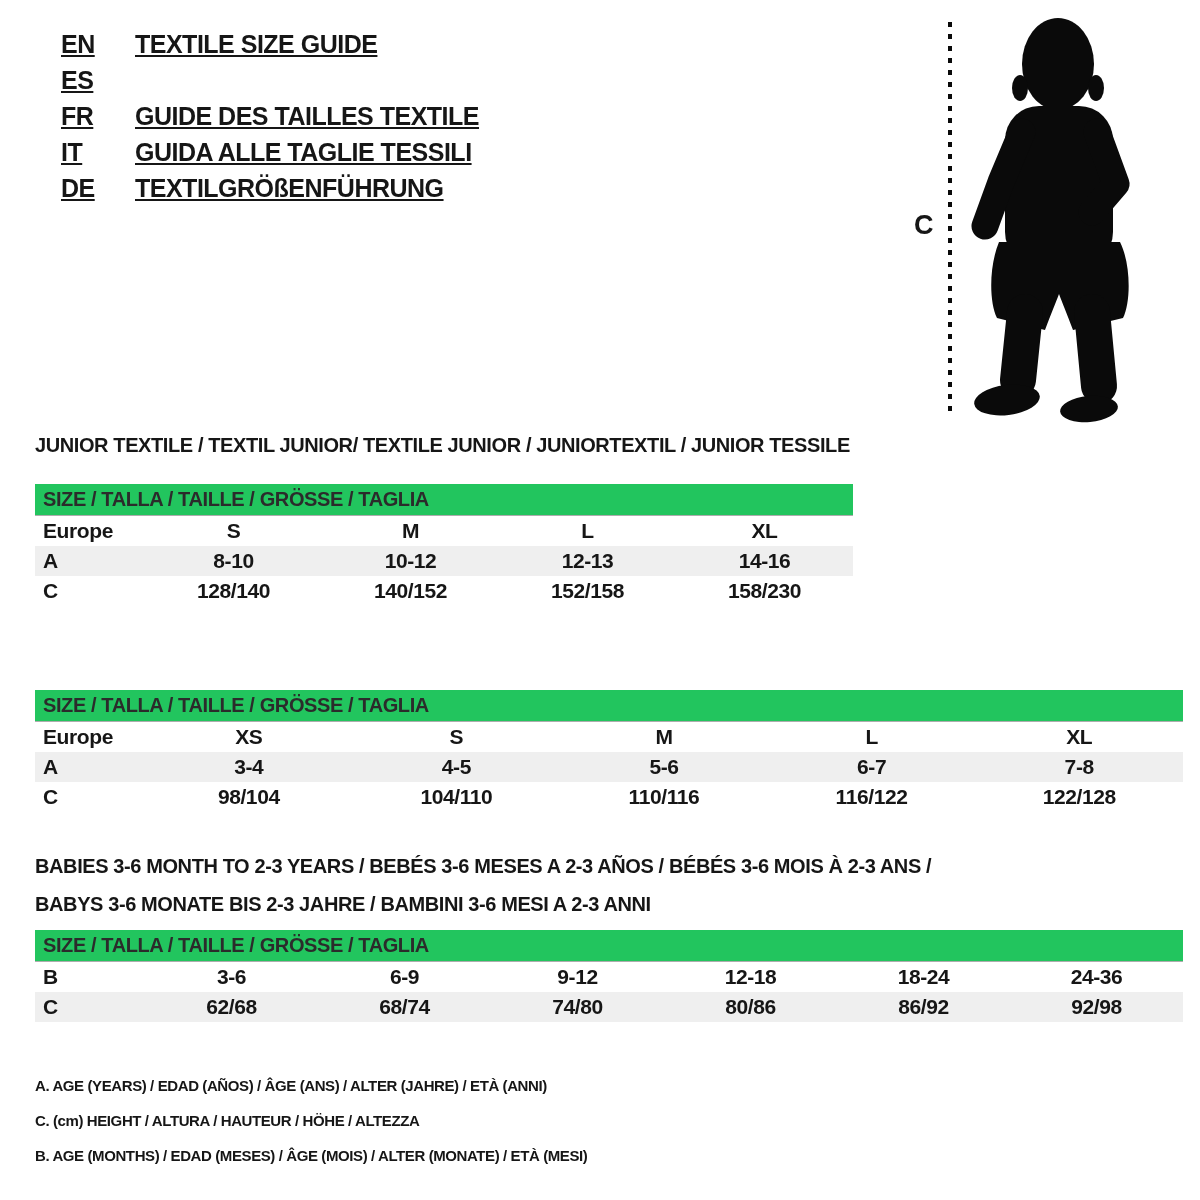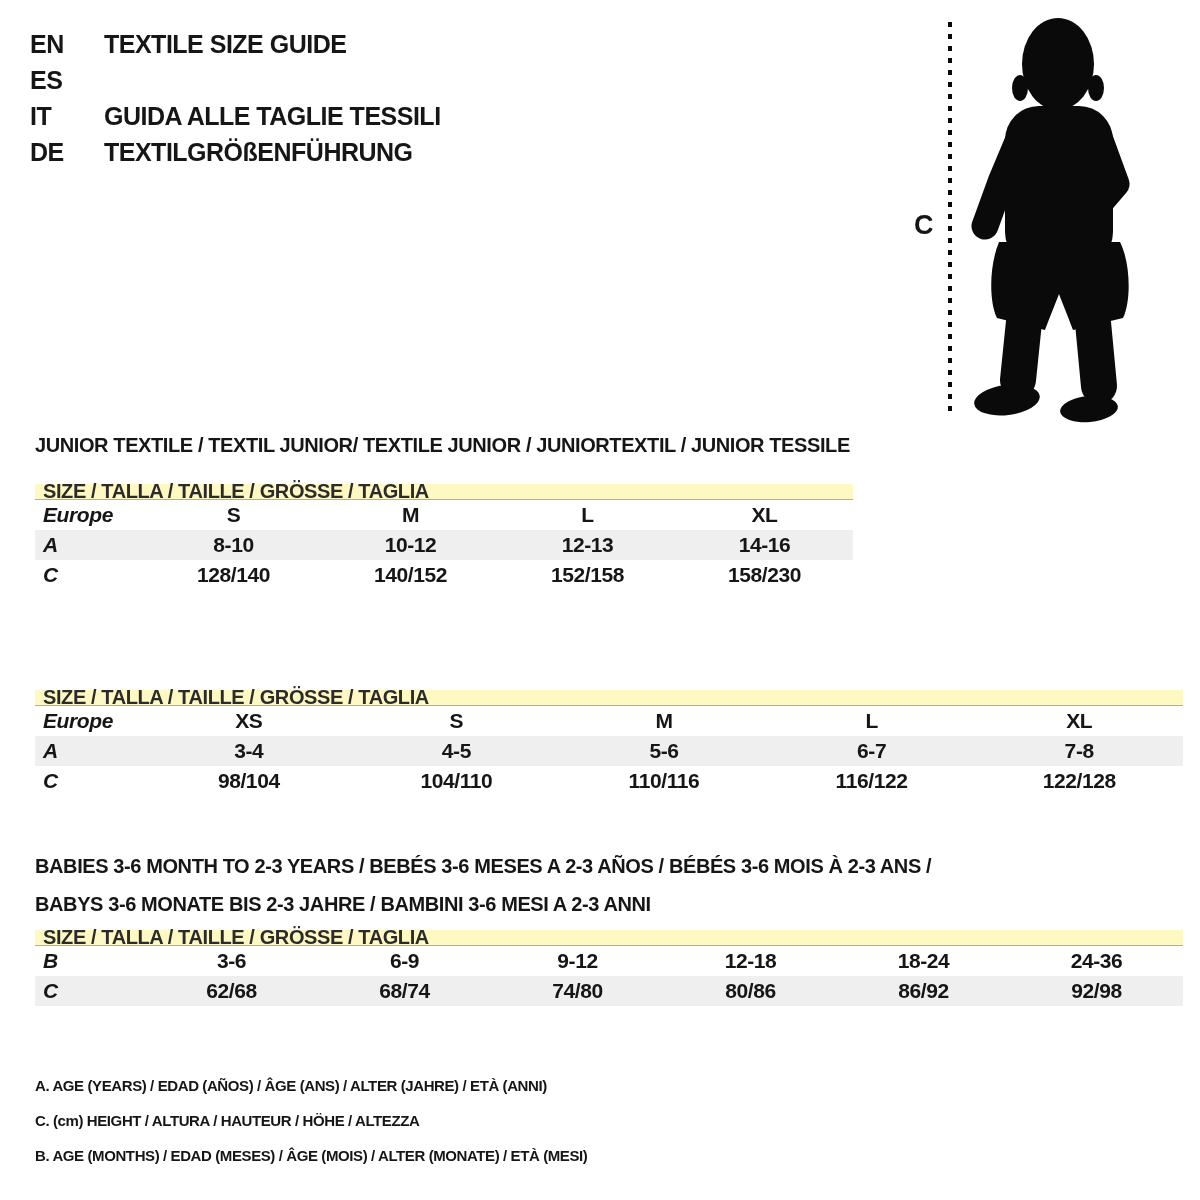--- a/index.html
+++ b/index.html
@@ -7,21 +7,21 @@
     position:relative;
     width:1200px; height:1200px;
     background:#ffffff;
     font-family:"Liberation Sans", sans-serif;
     font-weight:bold;
     color:#161616;
     overflow:hidden;
   }
 
   
-  .lang-block { position:absolute; left:30px; top:26px; }
+  .lang-block { position:absolute; left:61px; top:26px;text-decoration:underline; }
   .lang-row { display:grid; grid-template-columns:74px auto; height:36px; align-items:center; }
   .lang-code, .lang-title { font-size:25px; letter-spacing:-0.5px; white-space:nowrap; }
 
   
   .figure-area { position:absolute; left:900px; top:0; width:300px; height:440px; }
   .figure-area svg { position:absolute; left:0; top:0; }
   .c-label { position:absolute; left:14px; top:210px; font-size:27px; letter-spacing:-0.5px; }
 
   
   .sec-heading { position:absolute; left:35px; font-size:20px; letter-spacing:-0.4px; white-space:nowrap; }
@@ -30,50 +30,54 @@
   .heading-babies   { top:847px; line-height:38px; }
   .sub { font-size:13px; vertical-align:-4px; letter-spacing:-0.2px; }
 
   
   .size-table { position:absolute; left:35px; }
   .tbl-junior   { top:484px; width:818px;  }
   .tbl-children { top:690px; width:1148px; }
   .tbl-babies   { top:930px; width:1148px; }
 
   .size-hdr {
-    height:16px; background:#fef9c3;
+    height:32px; background:#22c55e;
     display:flex; align-items:center;
     padding-left:8px; box-sizing:border-box;
     font-size:20px; letter-spacing:-0.4px; color:#2b2b2b;
     border-bottom:1px solid #adadad;
   }
   .t-row { display:grid; height:30px; align-items:center; font-size:21px; letter-spacing:-0.4px; }
   .t-row.alt { background:#efefef; }
   .cols-4 { grid-template-columns:110px repeat(4,1fr); }
   .cols-5 { grid-template-columns:110px repeat(5,1fr); }
   .cols-6 { grid-template-columns:110px repeat(6,1fr); }
-  .lbl { padding-left:8px; text-align:left;font-style:italic; }
+  .lbl { padding-left:8px; text-align:left; }
   .val { text-align:center; }
 
   
   .legend { position:absolute; left:35px; top:1068px; }
   .legend-line { font-size:15px; letter-spacing:-0.4px; line-height:35px; white-space:nowrap; }
 </style>
 </head>
 <body>
 
 <div class="page">
 
   <div class="lang-block">
     <div class="lang-row">
       <span class="lang-code">EN</span>
       <span class="lang-title">TEXTILE SIZE GUIDE</span>
     </div>
     <div class="lang-row">
       <span class="lang-code">ES</span>
+    </div>
+    <div class="lang-row">
+      <span class="lang-code">FR</span>
+      <span class="lang-title">GUIDE DES TAILLES TEXTILE</span>
     </div>
     <div class="lang-row">
       <span class="lang-code">IT</span>
       <span class="lang-title">GUIDA ALLE TAGLIE TESSILI</span>
     </div>
     <div class="lang-row">
       <span class="lang-code">DE</span>
       <span class="lang-title">TEXTILGRÖßENFÜHRUNG</span>
     </div>
   </div>

